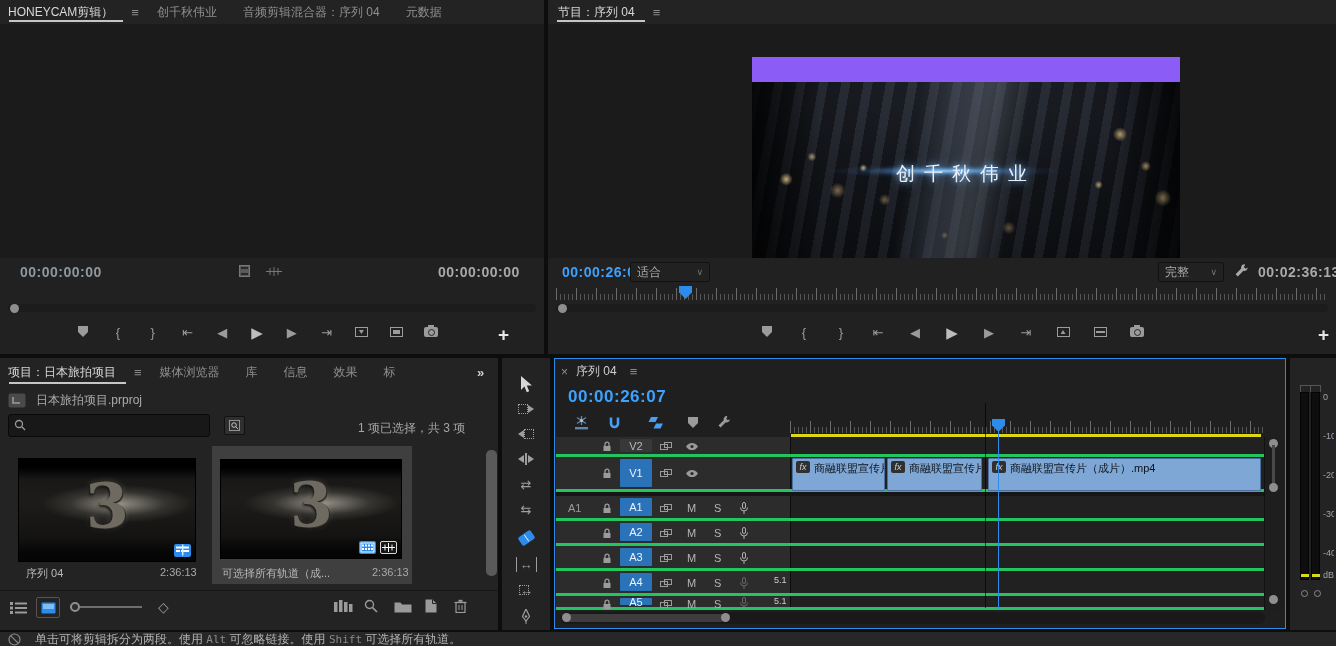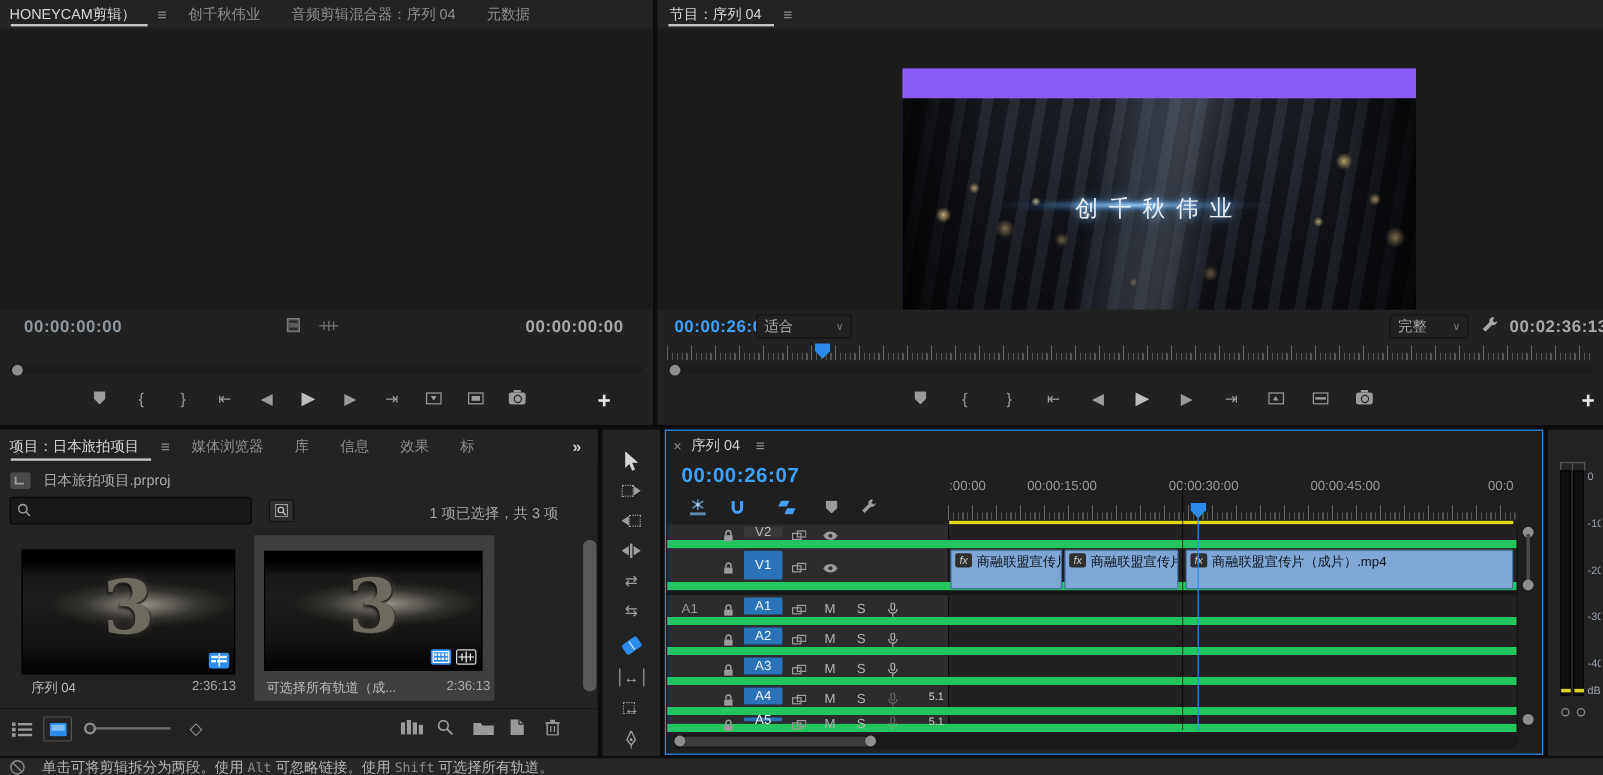--- a/index.html
+++ b/index.html
@@ -65,21 +65,21 @@
 .tool{position:absolute;left:0;width:48px;display:flex;justify-content:center;align-items:center;height:20px;color:#9e9e9e;font-size:13px}
 .dbox{width:10px;height:10px;border:1px dotted #9e9e9e;display:inline-block}
 .tri-r{width:0;height:0;border-top:4px solid transparent;border-bottom:4px solid transparent;border-left:6px solid #9e9e9e;display:inline-block}
 .tri-l{width:0;height:0;border-top:4px solid transparent;border-bottom:4px solid transparent;border-right:6px solid #9e9e9e;display:inline-block}
 .vbar{width:2px;height:12px;background:#9e9e9e;display:inline-block;margin:0 1px}
 .blade{width:15px;height:10px;background:#2d8ceb;border-radius:2px;transform:rotate(-35deg);position:relative;display:inline-block}
 .blade::after{content:"";position:absolute;left:7px;top:1px;width:1px;height:8px;background:#cfe6ff}
 .slipw{border-left:1px solid #9e9e9e;border-right:1px solid #9e9e9e;padding:0 3px}
 
 #timeline-panel{background:#1f1f1f;border:1px solid #2d8ceb}
-.trow{position:absolute;left:1px;width:708px;border-bottom:7px solid #22c55e}
+.trow{position:absolute;left:1px;width:708px;border-bottom:3px solid #22c55e}
 .thead{position:absolute;left:0;top:0;bottom:0;width:235px;background:#2c2c2c;border-right:1px solid #0c0c0c}
 .tbodyarea{position:absolute;left:235px;right:0;top:0;bottom:0;background:#212121}
 .tbadge{position:absolute;left:64px;top:2px;bottom:2px;width:32px;background:#2a73b8;color:#eaf3fc;font-size:11px;display:flex;align-items:center;justify-content:center;border-radius:1px}
 .tbadge.off{background:#383838;color:#b8b8b8}
 .hcell{position:absolute;display:flex;align-items:center;justify-content:center;color:#b5b5b5;font-size:11px}
 .clip{position:absolute;top:99px;height:33px;background:#7ea7d6;border:1px solid #49709f;border-radius:1px;overflow:hidden;white-space:nowrap;color:#0e1319;font-size:11px}
 .cliplabel{display:inline-block;vertical-align:top;margin-top:2px;overflow:hidden}
 .fxbadge{display:inline-block;width:14px;height:12px;background:#303030;color:#cfcfcf;font-style:italic;font-size:9px;text-align:center;line-height:12px;border-radius:2px;margin:2px 4px 0 3px}
 .rlabel{position:absolute;top:0;font-size:11px;color:#9a9a9a;white-space:nowrap}
 
@@ -442,27 +442,20 @@
           <polygon points="9,6.5 16,6.5 13.5,11.5 6.5,11.5" fill="#4a9df5"></polygon>
         </svg>
     </span>
     <span class="abs" style="left:133px;top:58px"><span class="sh-marker"></span></span>
     <span class="abs" style="left:162px;top:56px">
       <svg width="14" height="14" viewBox="0 0 15 15">
           <path d="M10.5 1.2a3.4 3.4 0 0 0-3.3 4.4L1.6 11.2l2.2 2.2 5.6-5.6a3.4 3.4 0 0 0 4.3-3.3l-2.1 1.2-1.7-1.7 1.2-2.1Z" fill="#9b9b9b"></path>
         </svg>
     </span>
 
-    <div class="abs" style="left:235px;top:40px;width:473px;height:20px;overflow:hidden">
-      <span class="rlabel" style="left:1px">:00:00</span>
-      <span class="rlabel" style="left:66px">00:00:15:00</span>
-      <span class="rlabel" style="left:184px">00:00:30:00</span>
-      <span class="rlabel" style="left:302px">00:00:45:00</span>
-      <span class="rlabel" style="left:450px">00:0</span>
-    </div>
     <div class="ticks" style="left:235px;top:60px;width:473px;height:14px"></div>
     <div class="abs" style="left:236px;top:75px;width:470px;height:3px;background:#ded714"></div>
 
     <div class="trow" style="top:78px;height:20px">
       <div class="thead">
         <span class="hcell" style="left:46px;top:4px">
             <svg width="10" height="11" viewBox="0 0 10 11">
               <rect x="1.5" y="5" width="7" height="5" fill="#9b9b9b"></rect>
               <path d="M3 5V3.2a2 2 0 0 1 4 0V5" fill="none" stroke="#9b9b9b" stroke-width="1.3"></path>
             </svg>

